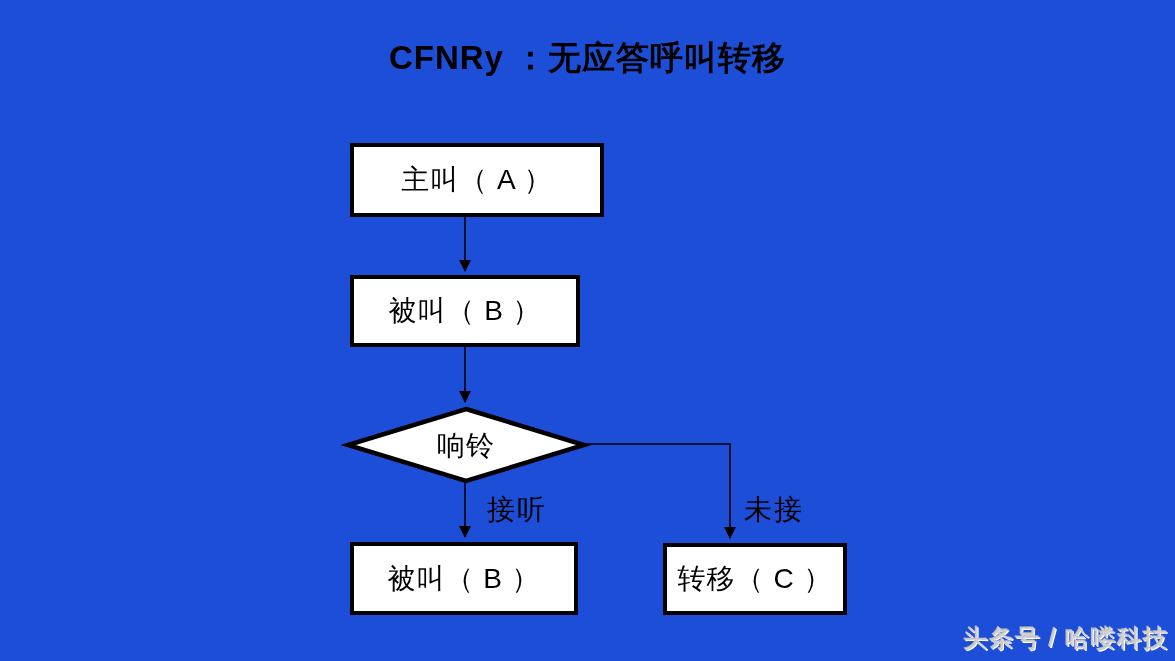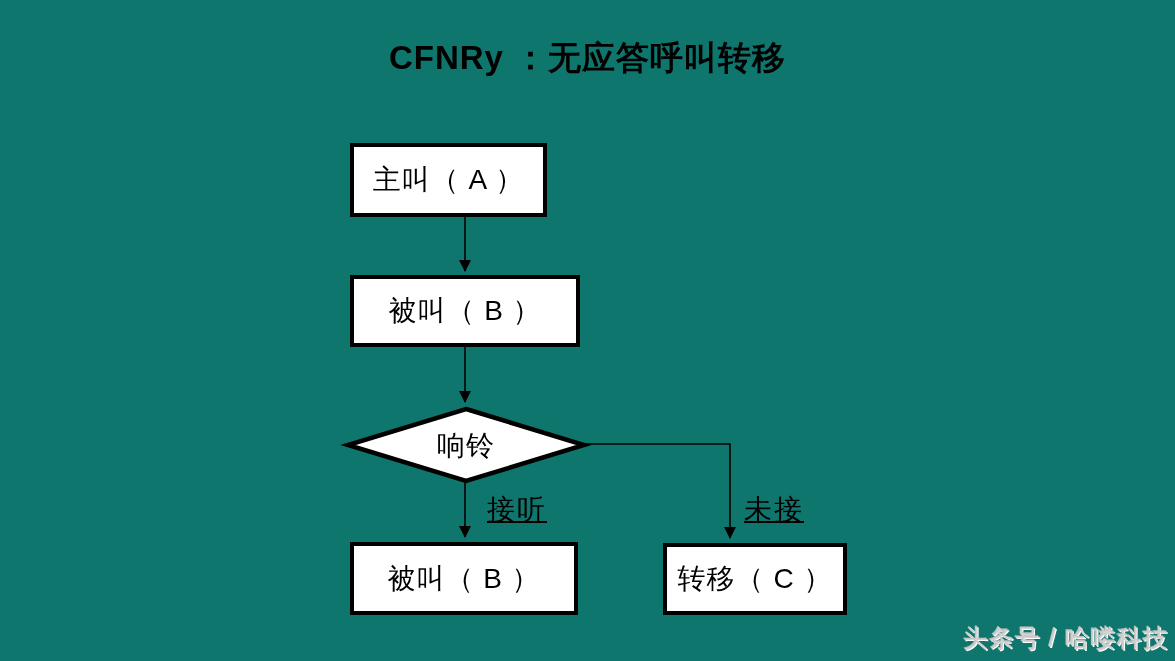--- a/index.html
+++ b/index.html
@@ -4,21 +4,21 @@
 <style>
   * { margin: 0; padding: 0; box-sizing: border-box; }
   body {
     font-family: "Liberation Sans", "DejaVu Sans", sans-serif;
     background: #ffffff;
   }
   .canvas {
     position: relative;
     width: 1175px;
     height: 661px;
-    background: #0f766e;
+    background: #1d4ed8;
     overflow: hidden;
   }
   .diagram-title {
     position: absolute;
     left: 0;
     top: 36px;
     width: 1175px;
     text-align: center;
     font-size: 33px;
     font-weight: 700;
@@ -37,42 +37,41 @@
     border: 4px solid #000000;
     background: #ffffff;
     display: flex;
     align-items: center;
     justify-content: center;
     font-size: 28px;
     color: #000000;
     font-weight: 500;
     letter-spacing: 1px;
   }
-  .node-caller-a   { left: 350px; top: 143px; width: 197px; height: 74px; }
+  .node-caller-a   { left: 350px; top: 143px; width: 254px; height: 74px; }
   .node-called-b1  { left: 350px; top: 275px; width: 230px; height: 72px; }
   .node-called-b2  { left: 350px; top: 542px; width: 228px; height: 73px; }
   .node-transfer-c { left: 615px; top: 543px; width: 184px; height: 72px; margin-left: 48px; }
   .diamond-label {
     position: absolute;
     left: 346px; top: 408px; width: 240px; height: 75px;
     display: flex;
     align-items: center;
     justify-content: center;
     font-size: 28px;
     color: #000000;
     font-weight: 400;
     letter-spacing: 1px;
   }
   .edge-label {
     position: absolute;
     font-size: 28px;
     color: #000000;
     font-weight: 500;
     letter-spacing: 2px;
-    text-decoration: underline;
   }
   .edge-label-answer    { left: 487px; top: 491px; }
   .edge-label-no-answer { left: 744px; top: 491px; }
   .watermark {
     position: absolute;
     right: 6px;
     top: 622px;
     font-size: 25px;
     color: #d2d2d2;
     text-shadow: -1px -1px 0 #bdbdbd, 1px 1px 0 #ffffff;

